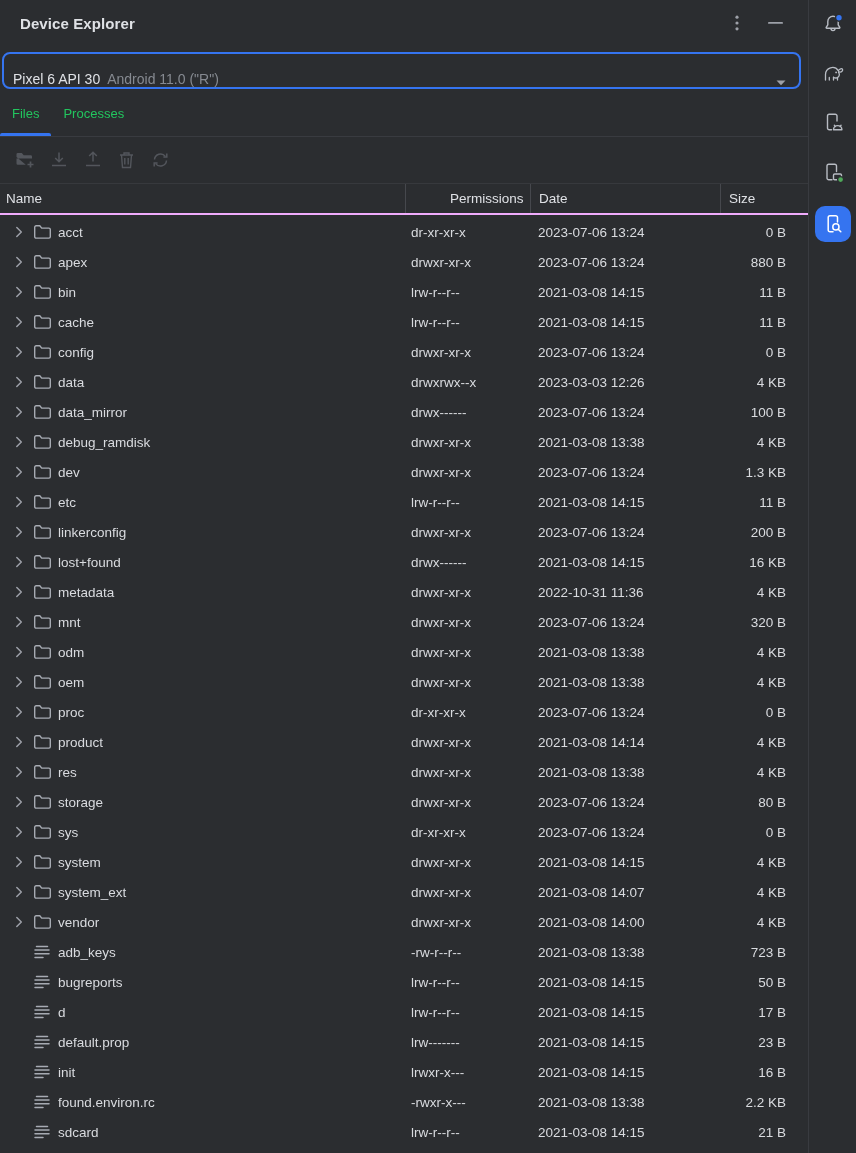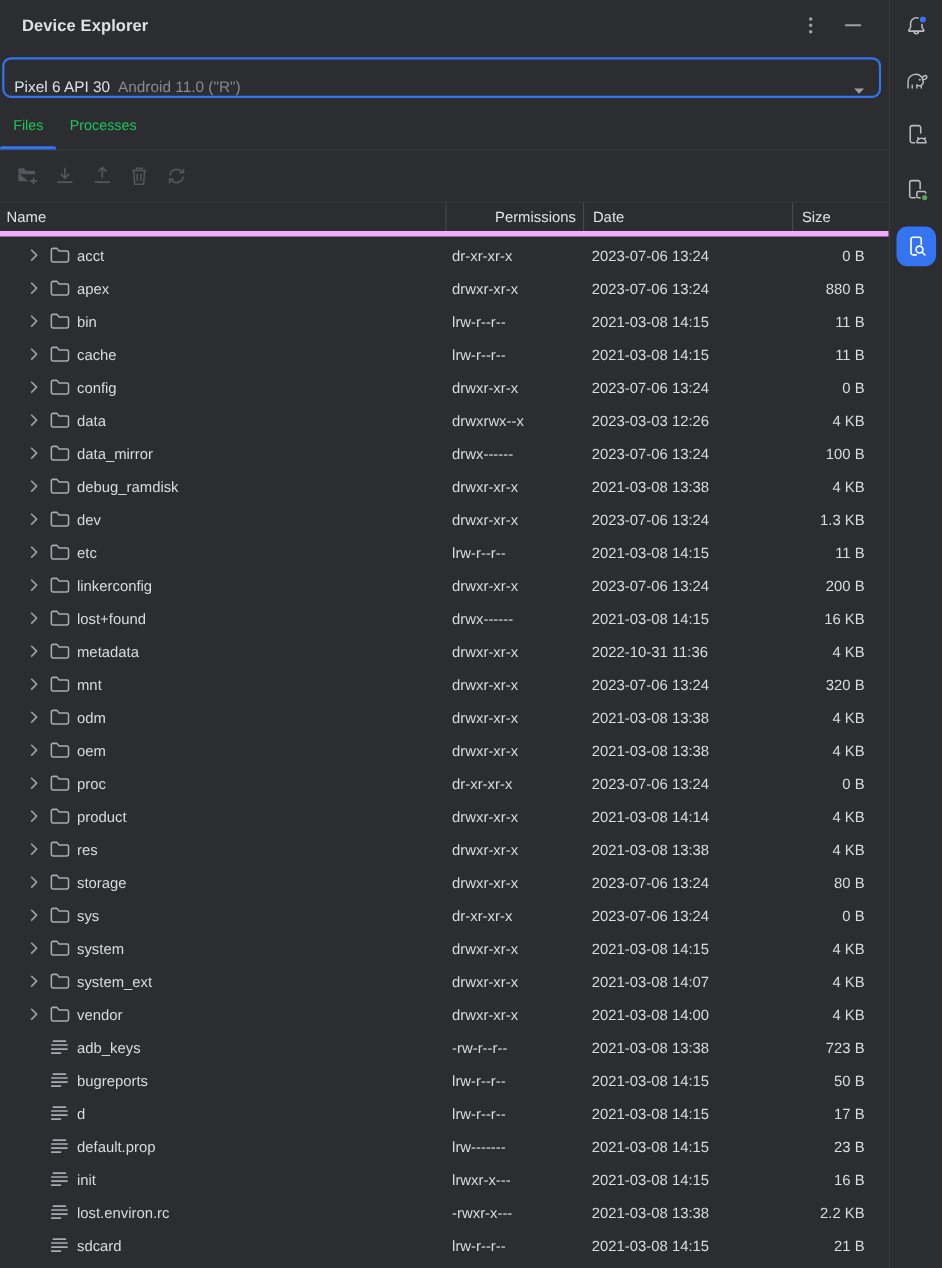--- a/index.html
+++ b/index.html
@@ -27,29 +27,29 @@
   .tab { position:relative; display:flex; align-items:center; padding:0 12px; font-size:13px; color:#22c55e; cursor:pointer; }
   .tab.active::after { content:""; position:absolute; left:0; right:0; bottom:0; height:3px;
     background:#3574F0; border-radius:2px 2px 0 0; }
 
   
   .toolbar { height:46px; display:flex; align-items:center; gap:11px; padding-left:13px; flex:none; }
   .tool-btn { width:23px; height:23px; display:flex; align-items:center; justify-content:center; cursor:default; }
 
   
   .grid { display:grid; grid-template-columns:405px 125px 190px 88px; }
-  .thead { height:32px; border-top:1px solid #37393D; border-bottom:5px solid #f0abfc; flex:none;text-align:center; }
+  .thead { height:32px; border-top:1px solid #37393D; border-bottom:2px solid #f0abfc; flex:none;text-align:center; }
   .th { display:flex; align-items:center; font-size:13.5px; color:#DFE1E5; padding-left:6px; cursor:pointer; }
   .th-perm,.th-date,.th-size { border-left:1px solid #46484D;padding-left:44px; }
   .th-date { padding-left:8px; }
   .th-size { padding-left:8px; }
   .tbody { flex:1; overflow:hidden; padding-top:2px; }
   .row { height:30px; cursor:pointer; }
   .cell { display:flex; align-items:center; font-size:13.5px; color:#D9DBDF; overflow:hidden; white-space:nowrap; }
-  .name-cell { padding-left:12px; }
+  .name-cell { padding-left:0; }
   .chev { width:12px; margin-left:13px; display:flex; align-items:center; justify-content:center; flex:none; }
   .fico { width:20px; margin-left:7px; display:flex; align-items:center; justify-content:center; flex:none; }
   .label { margin-left:6px; }
   .perm { padding-left:6px; }
   .date { padding-left:8px; }
   .size { justify-content:flex-end; padding-right:22px; }
 
   
   .strip { width:48px; height:1153px; border-left:1px solid #393B40; position:relative; flex:none; background:#2B2D30; }
   .strip-item { position:absolute; left:0; width:47px; height:34px; display:flex; align-items:center; justify-content:center; cursor:pointer; }
@@ -697,21 +697,21 @@
         <svg width="8" height="12" viewBox="0 0 8 12" fill="none" stroke="#9DA0A8" stroke-width="1.5" stroke-linecap="round" stroke-linejoin="round">
                 <path d="M1.8 1.5 L6.3 6 L1.8 10.5"></path>
               </svg>
       </span>
 
       <span class="fico">
         <svg width="16" height="15" viewBox="0 0 16 15" stroke="#A7ABB3" stroke-width="1.5" stroke-linecap="round">
                 <path d="M2.5 1.5 h11 M1 5 h14 M1 8.7 h14 M1 12.4 h8"></path>
               </svg>
       </span>
-      <span class="label">lost.environ.rc</span>
+      <span class="label">found.environ.rc</span>
     </div>
     <div class="cell perm">-rwxr-x---</div>
     <div class="cell date">2021-03-08 13:38</div>
     <div class="cell size">2.2 KB</div>
   </div>
         <div class="row grid">
     <div class="cell name-cell">
       <span class="chev" style="visibility: hidden;">
         <svg width="8" height="12" viewBox="0 0 8 12" fill="none" stroke="#9DA0A8" stroke-width="1.5" stroke-linecap="round" stroke-linejoin="round">
                 <path d="M1.8 1.5 L6.3 6 L1.8 10.5"></path>

